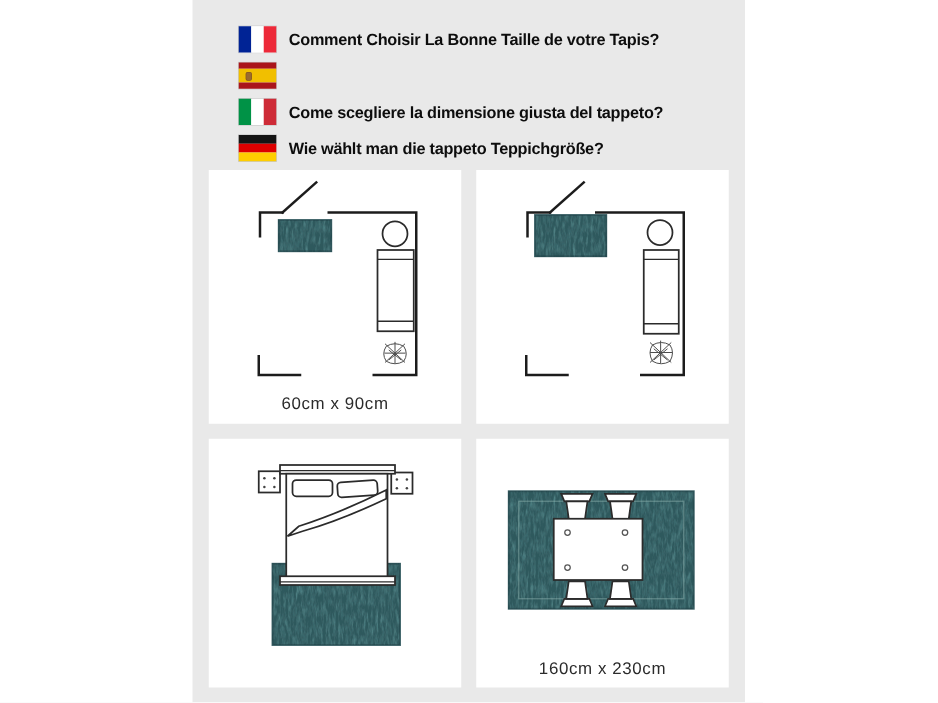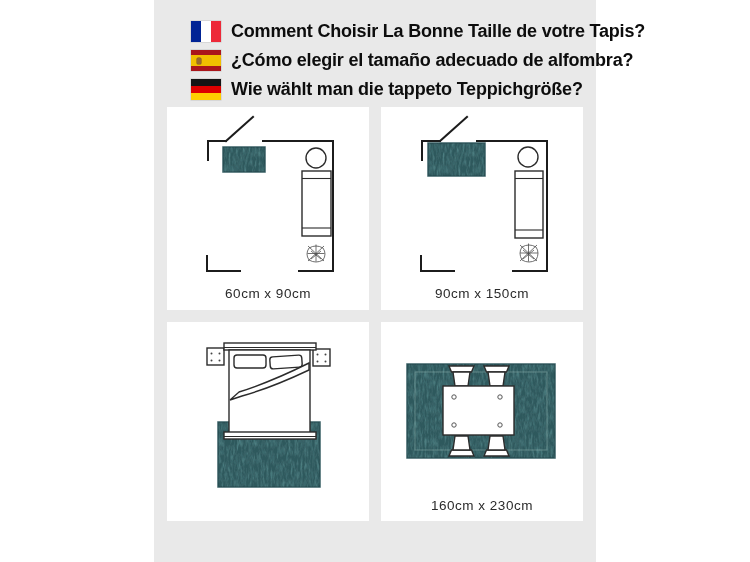--- a/index.html
+++ b/index.html
@@ -19,21 +19,21 @@
   .fr span:nth-child(3){background:var(--flag-fr-red);}
   .es span:nth-child(1){background:var(--flag-es-red);flex:0 0 5px;}
   .es span:nth-child(2){background:var(--flag-es-yellow);flex:1;}
   .es span:nth-child(3){background:var(--flag-es-red);flex:0 0 5px;}
   .es .emblem{position:absolute;left:6px;top:8px;width:4px;height:6px;background:#9a6a2f;
               border-radius:1px;box-shadow:0 0 0 .5px #7c4f1d;}
   .it span:nth-child(1){background:var(--flag-it-green);} .it span:nth-child(2){background:#fff;}
   .it span:nth-child(3){background:var(--flag-it-red);}
   .de span:nth-child(1){background:var(--flag-de-black);} .de span:nth-child(2){background:var(--flag-de-red);}
   .de span:nth-child(3){background:var(--flag-de-gold);}
-  .htext{margin-left:10px;font-weight:bold;font-size:18px;letter-spacing:-0.2px;
+  .htext{margin-left:10px;font-weight:bold;font-size:13px;letter-spacing:-0.2px;
          color:var(--header-text,#0d0d0d);white-space:nowrap;}
 
   
   .grid{display:grid;grid-template-columns:202px 202px;grid-template-rows:203px 199px;
         gap:12px;padding:3px 13px 0 13px;}
   .card{background:var(--card-bg,#fff);display:flex;flex-direction:column;}
   .card svg{display:block;flex:0 0 auto;}
   .size-label{flex:1;display:flex;align-items:center;justify-content:center;
               font-size:13.5px;letter-spacing:.5px;color:var(--label-text,#2b2b2b);}
 
@@ -74,21 +74,28 @@
           </div>
         <div class="htext">Comment Choisir La Bonne Taille de votre Tapis?</div>
       </div>
       <div class="hrow">
         <div class="flag flag-h es">
             <span></span>
             <span></span>
             <span></span>
             <i class="emblem"></i>
           </div>
-        <div class="htext">¿Cómo elegir el tamaño adecuado de alfombra?</div>
+      </div>
+      <div class="hrow">
+        <div class="flag flag-v it">
+            <span></span>
+            <span></span>
+            <span></span>
+          </div>
+        <div class="htext">Come scegliere la dimensione giusta del tappeto?</div>
       </div>
       <div class="hrow">
         <div class="flag flag-h de">
             <span></span>
             <span></span>
             <span></span>
           </div>
         <div class="htext">Wie wählt man die tappeto Teppichgröße?</div>
       </div>
     </div>
@@ -139,21 +146,20 @@
             <rect class="furn" x="134" y="64" width="28" height="67"></rect>
             <line class="thin" x1="134" y1="71.5" x2="162" y2="71.5"></line>
             <line class="thin" x1="134" y1="123" x2="162" y2="123"></line>
           </g>
           <g class="plant">
             <path d="M139 138 l17 16 M156 138 l-17 16 M147.5 136.5 v18 M139 146 h18"></path>
             <path d="M141 140 q7 -4 14 0 q4 6 0 13 q-7 4 -14 0 q-4 -7 0 -13"></path>
             <path d="M142 143 l11 9 M153 143 l-11 9"></path>
           </g>
         </svg>
-        <div class="size-label">90cm x 150cm</div>
       </div>
 
       <div class="card">
         <svg viewBox="0 0 202 168" width="202" height="168">
           <g>
             <rect class="rug-base" x="51" y="100" width="102" height="65"></rect>
             <rect class="rug-noise" x="51" y="100" width="102" height="65" filter="url(#rugtex)"></rect>
           </g>
           <g>
             <rect class="furn" x="40" y="26" width="17" height="17"></rect>

